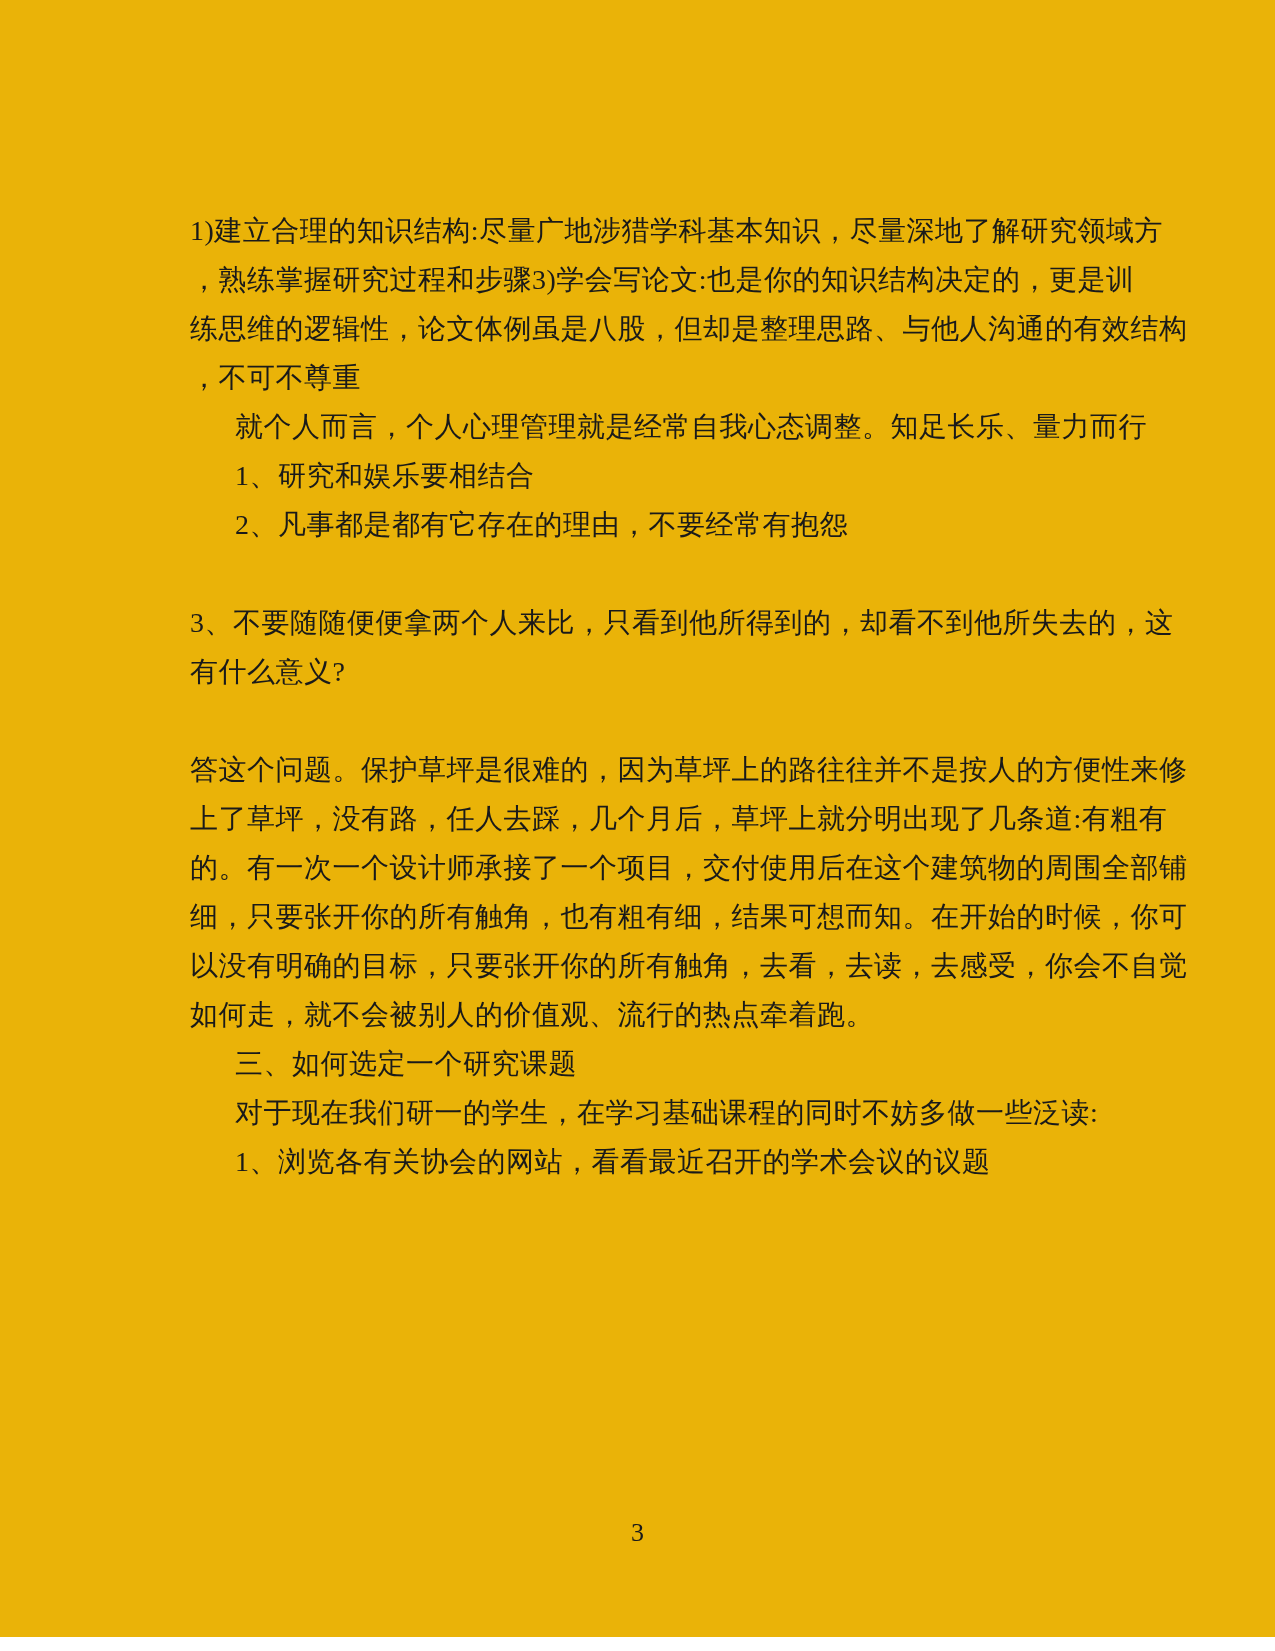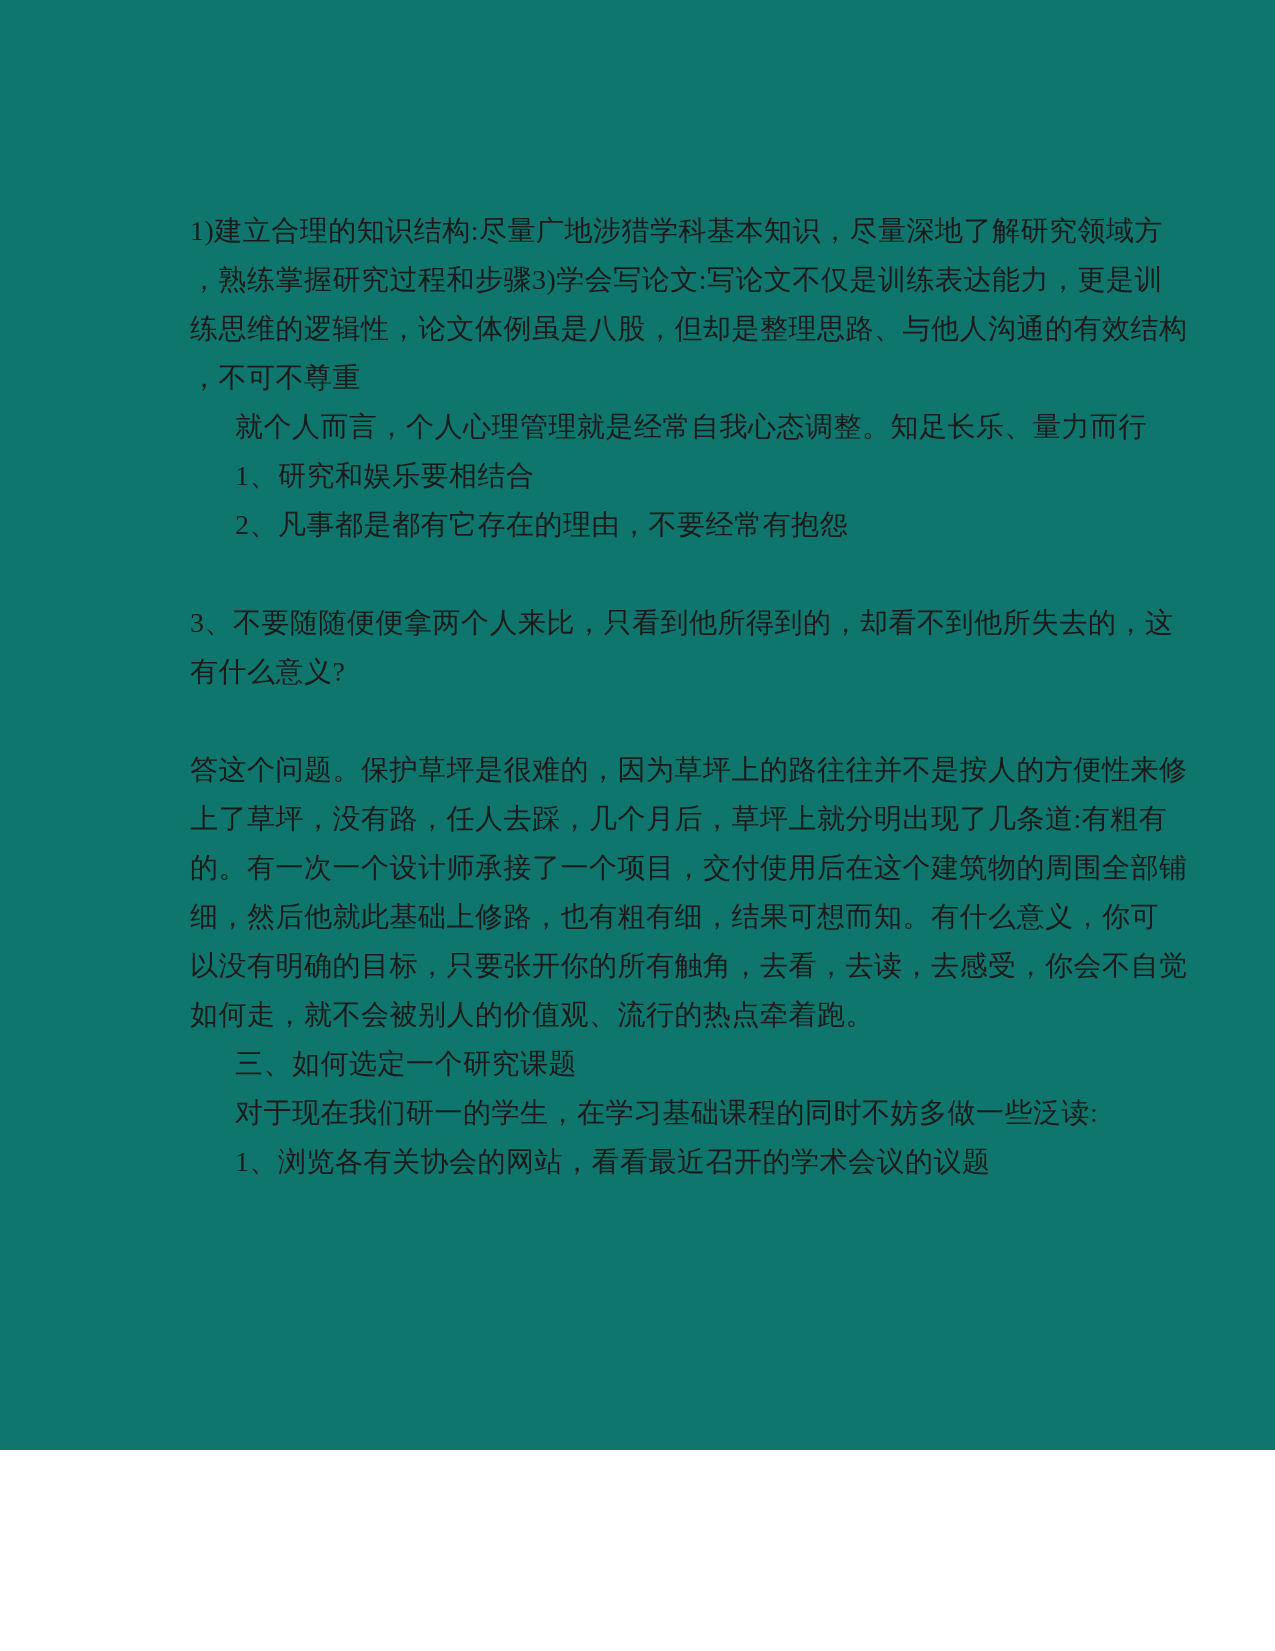--- a/index.html
+++ b/index.html
@@ -3,22 +3,22 @@
 <meta charset="utf-8">
 <style>
   html, body {
     margin: 0;
     padding: 0;
     background: #ffffff;
   }
   .doc-page {
     position: relative;
     width: 1275px;
-    height: 1450px;
-    background: #0f766e;
+    height: 1637px;
+    background: #eab308;
     overflow: hidden;
     font-family: "Liberation Serif", "DejaVu Serif", serif;
     color: #1a1a1a;
   }
   .text-block {
     position: absolute;
     left: 190px;
     top: 206px;
     width: 1010px;
   }
@@ -45,34 +45,34 @@
     line-height: 30px;
   }
 </style>
 </head>
 <body>
 
 <div class="doc-page">
 
   <div class="text-block">
     <div class="line">1)建立合理的知识结构:尽量广地涉猎学科基本知识，尽量深地了解研究领域方</div>
-    <div class="line">，熟练掌握研究过程和步骤3)学会写论文:写论文不仅是训练表达能力，更是训</div>
+    <div class="line">，熟练掌握研究过程和步骤3)学会写论文:也是你的知识结构决定的，更是训</div>
     <div class="line">练思维的逻辑性，论文体例虽是八股，但却是整理思路、与他人沟通的有效结构</div>
     <div class="line">，不可不尊重</div>
     <div class="line indent">就个人而言，个人心理管理就是经常自我心态调整。知足长乐、量力而行</div>
     <div class="line indent">1、研究和娱乐要相结合</div>
     <div class="line indent">2、凡事都是都有它存在的理由，不要经常有抱怨</div>
     <div class="blank"></div>
     <div class="line">3、不要随随便便拿两个人来比，只看到他所得到的，却看不到他所失去的，这</div>
     <div class="line">有什么意义?</div>
     <div class="blank"></div>
     <div class="line">答这个问题。保护草坪是很难的，因为草坪上的路往往并不是按人的方便性来修</div>
     <div class="line">上了草坪，没有路，任人去踩，几个月后，草坪上就分明出现了几条道:有粗有</div>
     <div class="line">的。有一次一个设计师承接了一个项目，交付使用后在这个建筑物的周围全部铺</div>
-    <div class="line">细，然后他就此基础上修路，也有粗有细，结果可想而知。有什么意义，你可</div>
+    <div class="line">细，只要张开你的所有触角，也有粗有细，结果可想而知。在开始的时候，你可</div>
     <div class="line">以没有明确的目标，只要张开你的所有触角，去看，去读，去感受，你会不自觉</div>
     <div class="line">如何走，就不会被别人的价值观、流行的热点牵着跑。</div>
     <div class="line indent">三、如何选定一个研究课题</div>
     <div class="line indent">对于现在我们研一的学生，在学习基础课程的同时不妨多做一些泛读:</div>
     <div class="line indent">1、浏览各有关协会的网站，看看最近召开的学术会议的议题</div>
   </div>
 
   <div class="page-number">3</div>
 
 </div>

